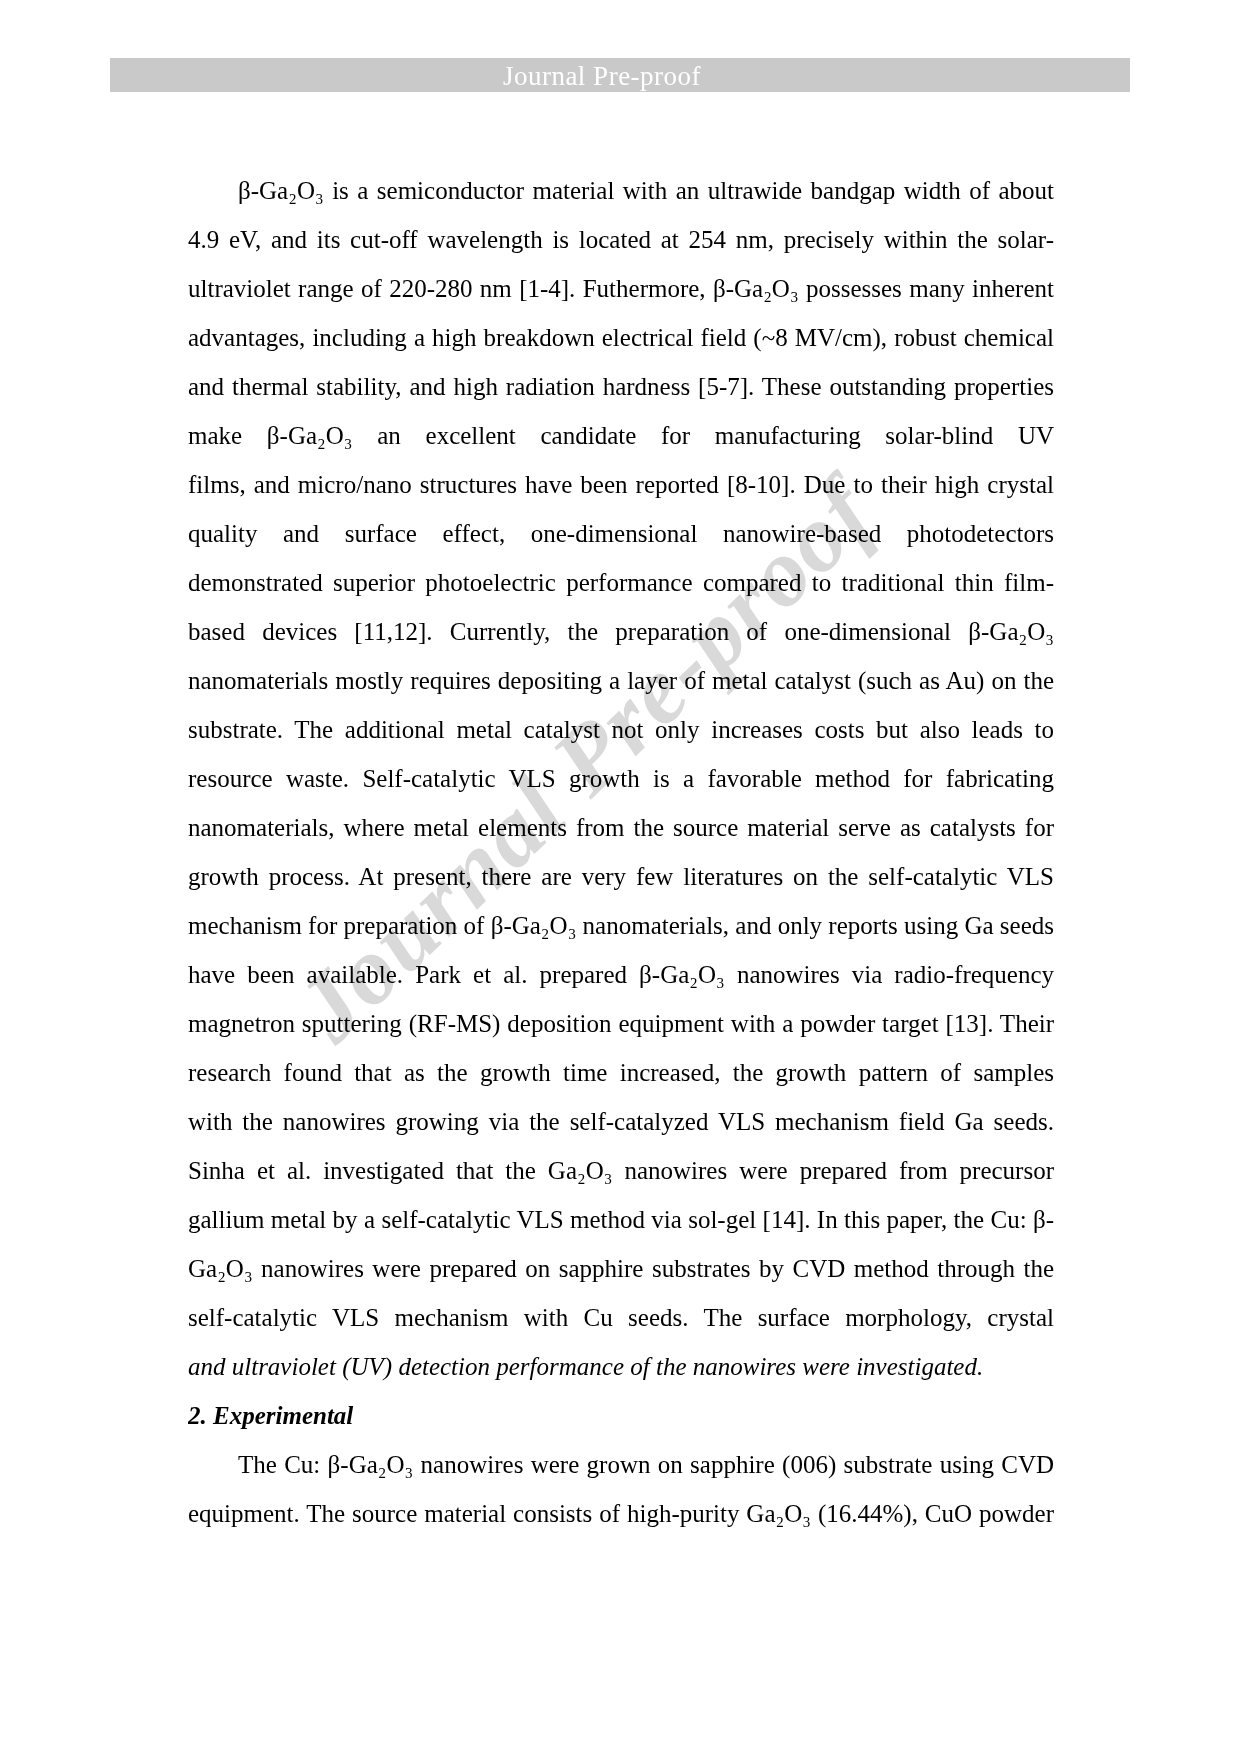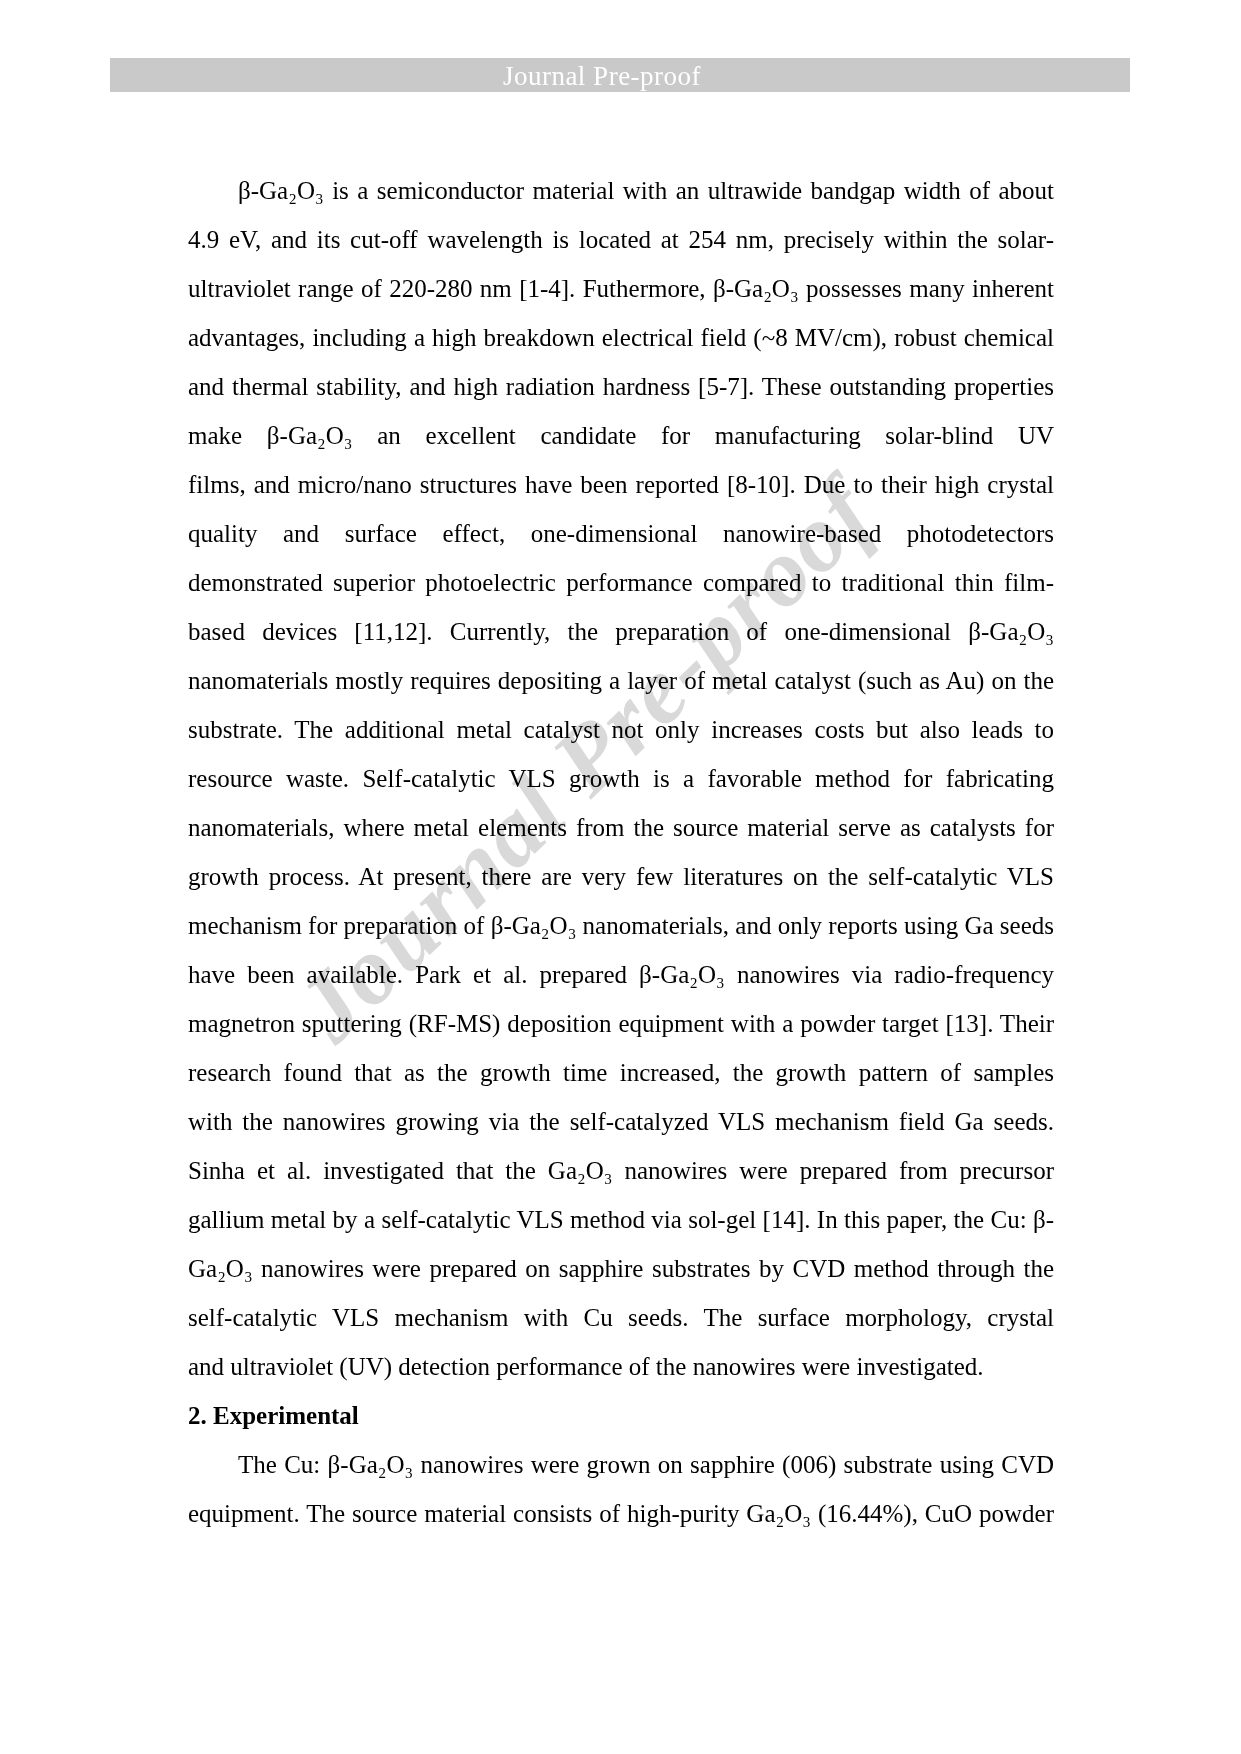--- a/index.html
+++ b/index.html
@@ -59,21 +59,21 @@
     font-size: 25px;
   }
   .line {
     height: 49px;
     line-height: 49px;
     text-align: justify;
     text-align-last: justify;
     white-space: normal;
     overflow: hidden;
   }
-  .line.no-just { text-align-last: left; }
+  .line.no-just { text-align-last: left; font-style: italic; }
   .line.indent { text-indent: 50px; }
   .line.heading {
     font-weight: bold;
     text-align-last: left;
   }
 </style>
 </head>
 <body>
 
 <div class="page">

